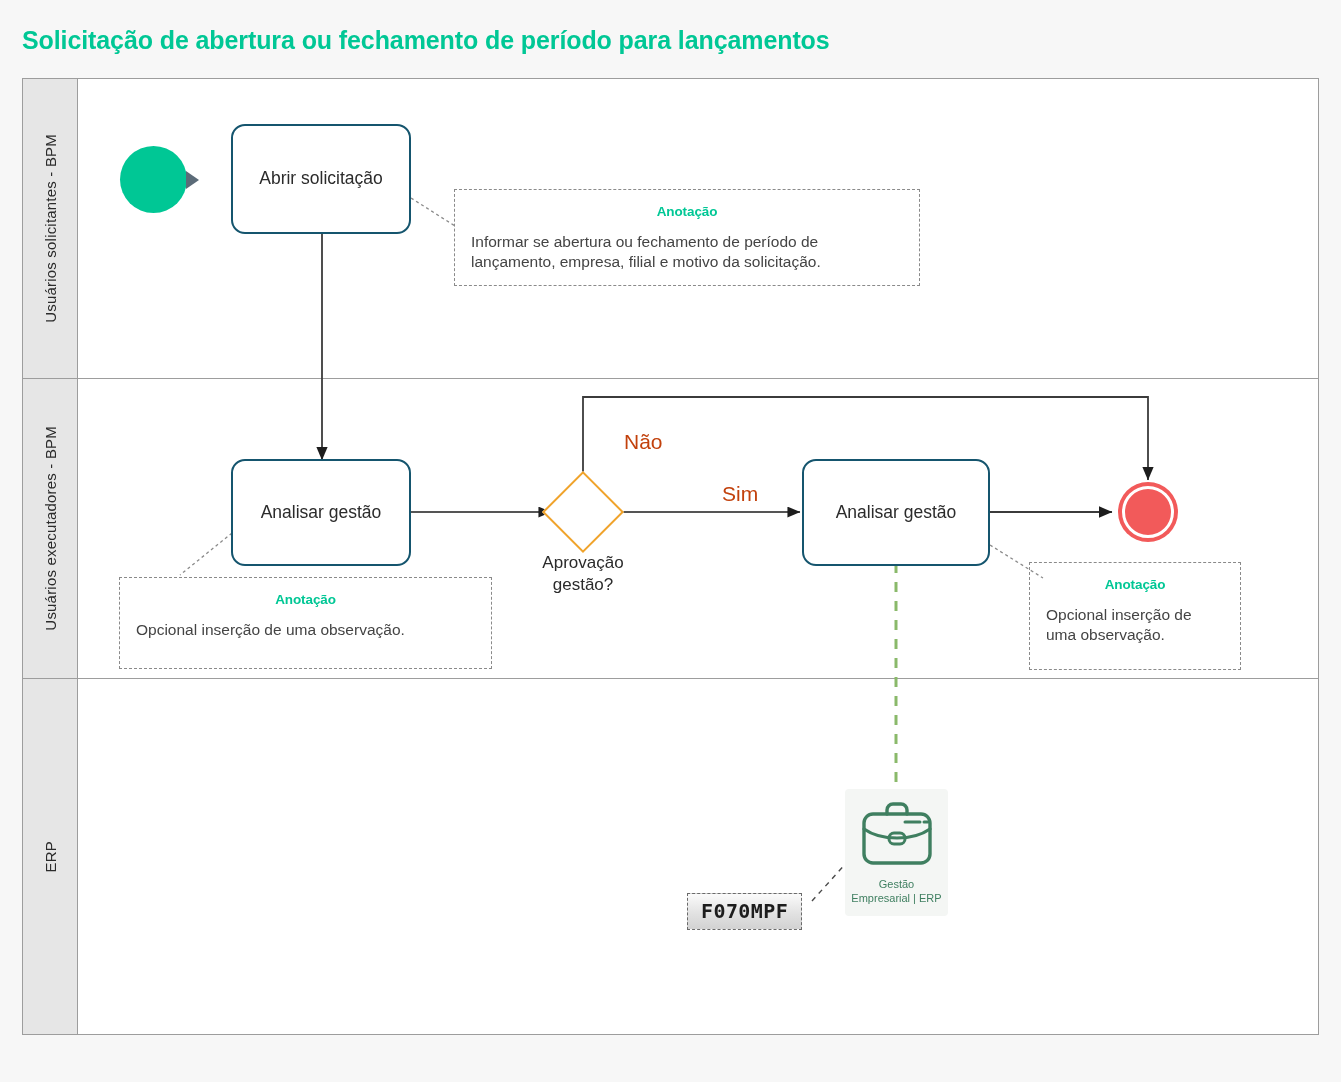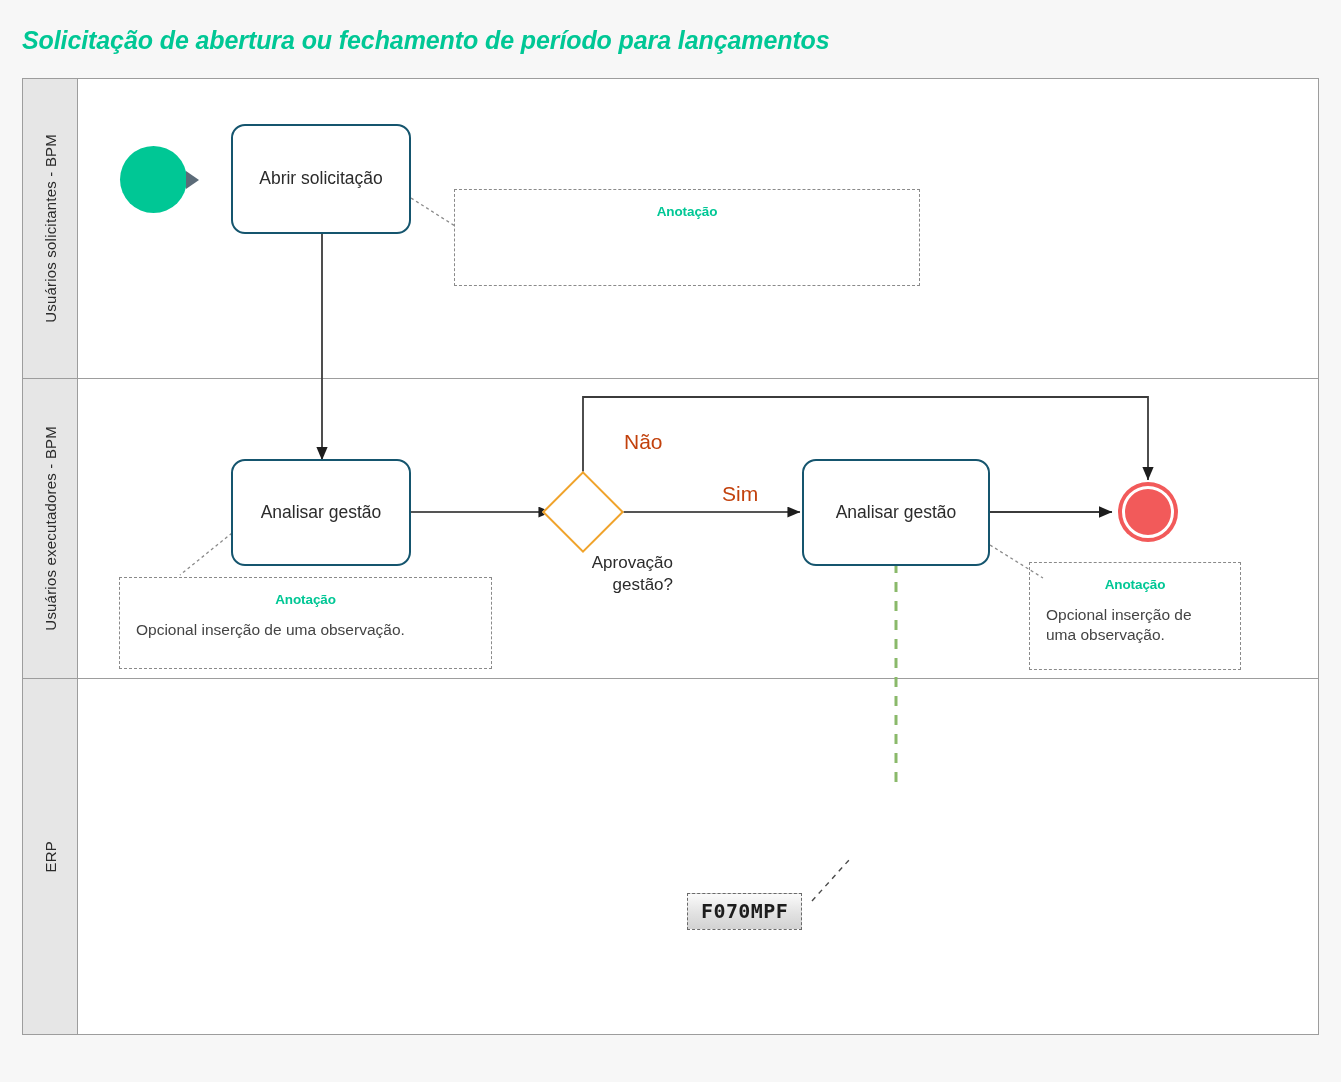--- a/index.html
+++ b/index.html
@@ -19,21 +19,20 @@
 
   
   #title {
     position: absolute;
     left: 22px; top: 26px;
     font-size: 25px;
     font-weight: bold;
     color: #00C795;
     letter-spacing: -0.1px;
     white-space: nowrap;
-    font-style: italic;
   }
 
   
   #pool {
     position: absolute;
     left: 22px; top: 78px;
     width: 1297px; height: 957px;
     border: 1px solid #9d9d9d;
     background: #ffffff;
   }
@@ -123,21 +122,21 @@
     position: absolute;
     font-size: 21px;
     color: #c2410c;
     white-space: nowrap;
     margin-left: 28px;
   }
   .node-caption {
     position: absolute;
     font-size: 17px;
     color: #2b2b2b;
-    text-align: right;
+    text-align: center;
     line-height: 1.3;
     white-space: nowrap;
   }
 
   
   .annotation {
     position: absolute;
     border: 1px dashed #8a8a8a;
     background: transparent;
     padding: 14px 16px 16px 16px;
@@ -270,28 +269,45 @@
     <span>Analisar gestão</span>
   </div>
 
   <div class="node end-event" style="left:1122px; top:486px; width:52px; height:52px;"></div>
 
   <div class="flow-label" style="left:596px; top:430px;">Não</div>
   <div class="flow-label" style="left:694px; top:482px;">Sim</div>
 
   <div class="annotation" style="left:454px; top:189px; width:466px; height:97px;">
     <div class="anno-title">Anotação</div>
+    <div class="anno-text">Informar se abertura ou fechamento de período de lançamento, empresa, filial e motivo da solicitação.</div>
   </div>
 
   <div class="annotation" style="left:119px; top:577px; width:373px; height:92px;">
     <div class="anno-title">Anotação</div>
     <div class="anno-text">Opcional inserção de uma observação.</div>
   </div>
 
   <div class="annotation" style="left:1029px; top:562px; width:212px; height:108px;">
     <div class="anno-title">Anotação</div>
     <div class="anno-text">Opcional inserção de uma observação.</div>
   </div>
 
+  <div class="erp-card" style="left:845px; top:789px;">
+    <span>
+      <svg width="80" height="72" viewBox="0 0 80 72" fill="none">
+        <path d="M30 16 V12 a6 6 0 0 1 6 -6 h8 a6 6 0 0 1 6 6 v4" stroke="#3f7f60" stroke-width="3.4" stroke-linecap="round" fill="none"></path>
+        <rect x="7" y="16" width="66" height="49" rx="9" stroke="#3f7f60" stroke-width="3.4" fill="none"></rect>
+        <path d="M7 31 C24 43, 56 43, 73 31" stroke="#3f7f60" stroke-width="3.2" fill="none" stroke-linecap="round"></path>
+        <rect x="32" y="35" width="16" height="11" rx="5" stroke="#3f7f60" stroke-width="3" fill="none"></rect>
+        <line x1="48" y1="24" x2="63" y2="24" stroke="#3f7f60" stroke-width="3" stroke-linecap="round"></line>
+        <line x1="67" y1="24" x2="71" y2="24" stroke="#3f7f60" stroke-width="3" stroke-linecap="round"></line>
+      </svg>
+    </span>
+    <div class="erp-label">
+      <div>Gestão</div>
+      <div>Empresarial | ERP</div>
+    </div>
+  </div>
 
   <div class="code-chip" style="left:687px; top:893px;">F070MPF</div>
 
 </div>
 
 </body></html>

